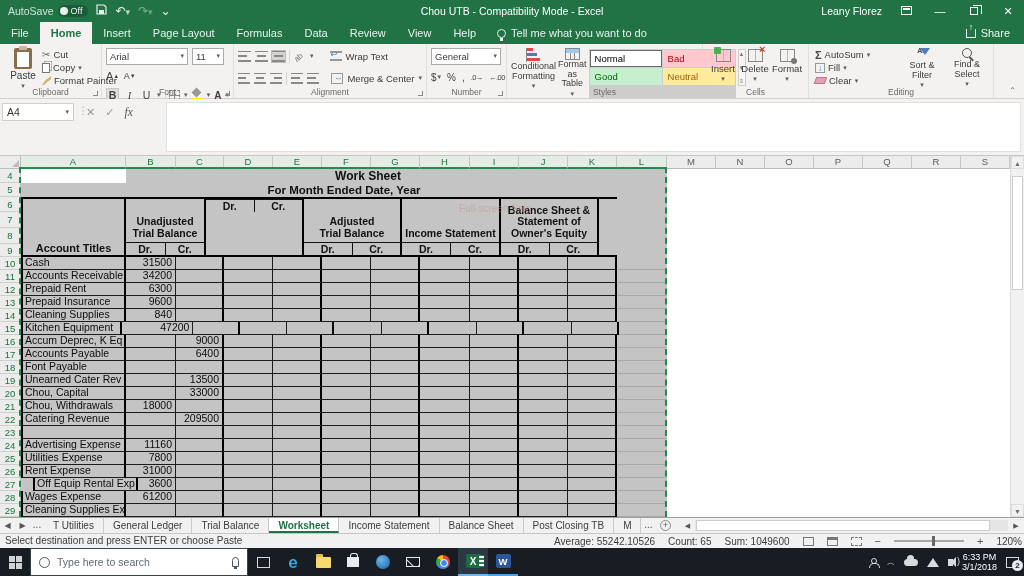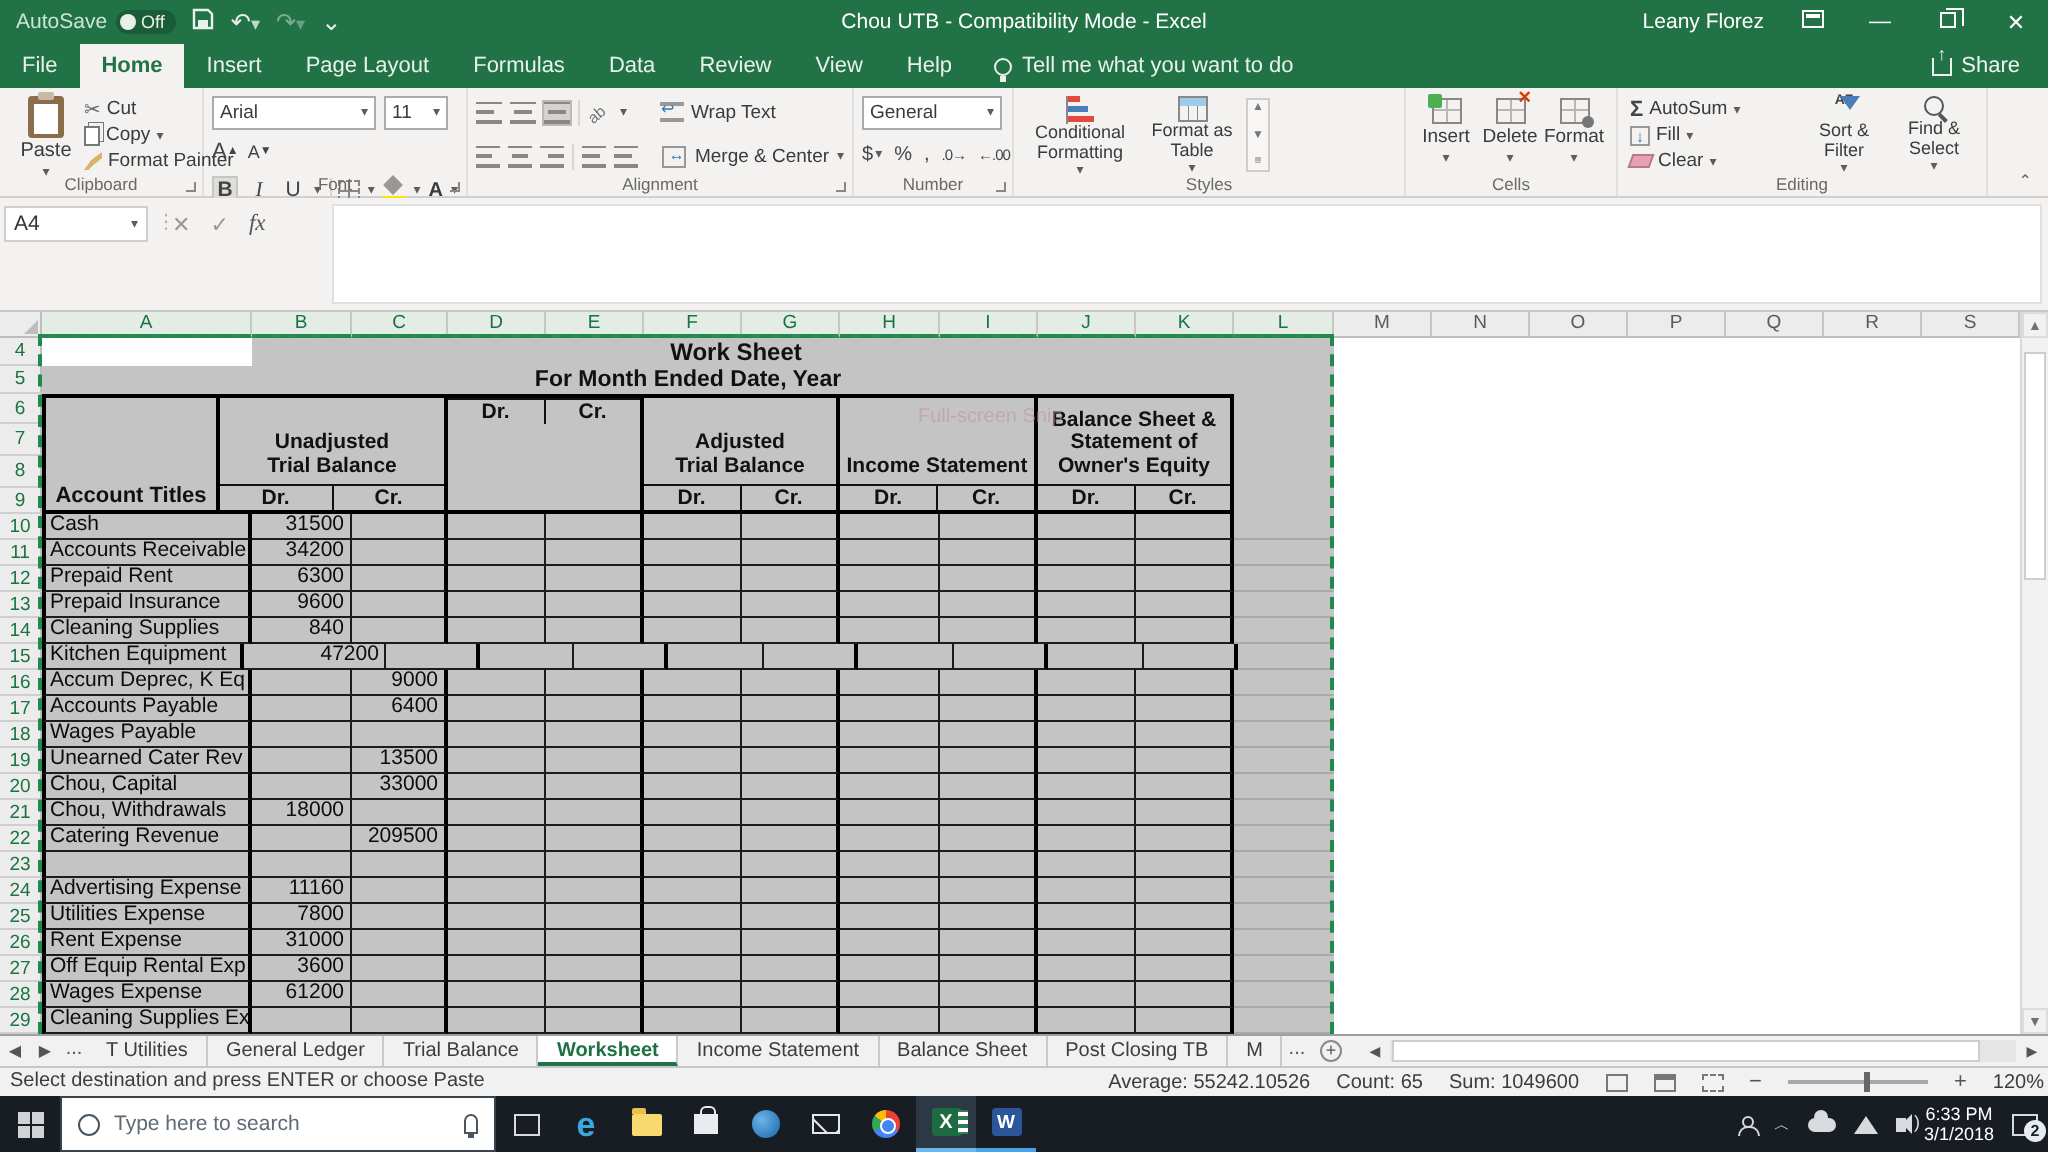--- a/index.html
+++ b/index.html
@@ -485,20 +485,26 @@
       <div class="bigbtn">
         <span class="cf-ico"></span>
         <span>Conditional Formatting</span>
           <span class="arrow">▾</span>
       </div>
       <div class="bigbtn" style="width:50px">
         <span class="ft-ico"></span>
         <span>Format as Table</span>
           <span class="arrow">▾</span>
       </div>
+      <div id="style-gallery" class="gallery">
+          <div class="gcell selected" style="background: rgb(255, 255, 255); color: rgb(0, 0, 0);">Normal</div>
+          <div class="gcell" style="background: rgb(255, 199, 206); color: rgb(156, 0, 6);">Bad</div>
+          <div class="gcell" style="background: rgb(198, 239, 206); color: rgb(0, 97, 0);">Good</div>
+          <div class="gcell" style="background: rgb(255, 235, 156); color: rgb(156, 101, 0);">Neutral</div>
+        </div>
       <div class="galscroll">
           <span>▲</span>
           <span>▼</span>
           <span>≡</span>
         </div>
       <div class="glabel">Styles</div>
     </div>
 
     <div class="rgroup g-cells" style="display:flex;">
       <div class="cellbtn">
@@ -623,21 +629,21 @@
         <div class="gut" style="height: 13px;">29</div>
       </div>
 
     <div class="sheet">
       <div class="a4cell"></div>
       <div class="ttext t1">Work Sheet</div>
       <div class="ttext t2">For Month Ended Date, Year</div>
       <div class="hblock">
         <div class="ha">Account Titles</div>
         <div id="header-groups" class="hgroups">
-            <div class="hgroup" style="width: 114px;">
+            <div class="hgroup" style="width: 80px;">
               <div class="gtop">
                 <div>Unadjusted</div>
                 <div>Trial Balance</div>
               </div>
               <div class="gdrcr">
                 <div class="drcr thinr">Dr.</div>
                 <div class="drcr">Cr.</div>
               </div>
             </div>
             <div class="hgroup" style="width: 98px;">
@@ -785,21 +791,21 @@
             <div class="dcell thickr" style="width: 49px;"></div>
             <div class="dcell thinr" style="width: 49px;"></div>
             <div class="dcell thickr" style="width: 49px;"></div>
             <div class="dcell thinr" style="width: 50px;"></div>
             <div class="dcell thickr" style="width: 49px;"></div>
             <div class="dcell thinr" style="width: 49px;"></div>
             <div class="dcell thickr" style="width: 49px;"></div>
             <div class="lcell"></div>
           </div>
           <div class="drow">
-            <div class="ca">Wages Payable</div>
+            <div class="ca">Font Payable</div>
             <div class="dcell thinr" style="width: 50px;"></div>
             <div class="dcell thickr" style="width: 48px;"></div>
             <div class="dcell thinr" style="width: 49px;"></div>
             <div class="dcell thickr" style="width: 49px;"></div>
             <div class="dcell thinr" style="width: 49px;"></div>
             <div class="dcell thickr" style="width: 49px;"></div>
             <div class="dcell thinr" style="width: 50px;"></div>
             <div class="dcell thickr" style="width: 49px;"></div>
             <div class="dcell thinr" style="width: 49px;"></div>
             <div class="dcell thickr" style="width: 49px;"></div>
@@ -912,21 +918,21 @@
             <div class="dcell thinr" style="width: 49px;"></div>
             <div class="dcell thickr" style="width: 49px;"></div>
             <div class="dcell thinr" style="width: 50px;"></div>
             <div class="dcell thickr" style="width: 49px;"></div>
             <div class="dcell thinr" style="width: 49px;"></div>
             <div class="dcell thickr" style="width: 49px;"></div>
             <div class="lcell"></div>
           </div>
           <div class="drow">
             <div class="ca">Off Equip Rental Exp</div>
-            <div class="dcell thinr" style="width: 50px;">3600</div>
+            <div class="dcell thinr" style="width: 38px;">3600</div>
             <div class="dcell thickr" style="width: 48px;"></div>
             <div class="dcell thinr" style="width: 49px;"></div>
             <div class="dcell thickr" style="width: 49px;"></div>
             <div class="dcell thinr" style="width: 49px;"></div>
             <div class="dcell thickr" style="width: 49px;"></div>
             <div class="dcell thinr" style="width: 50px;"></div>
             <div class="dcell thickr" style="width: 49px;"></div>
             <div class="dcell thinr" style="width: 49px;"></div>
             <div class="dcell thickr" style="width: 49px;"></div>
             <div class="lcell"></div>

